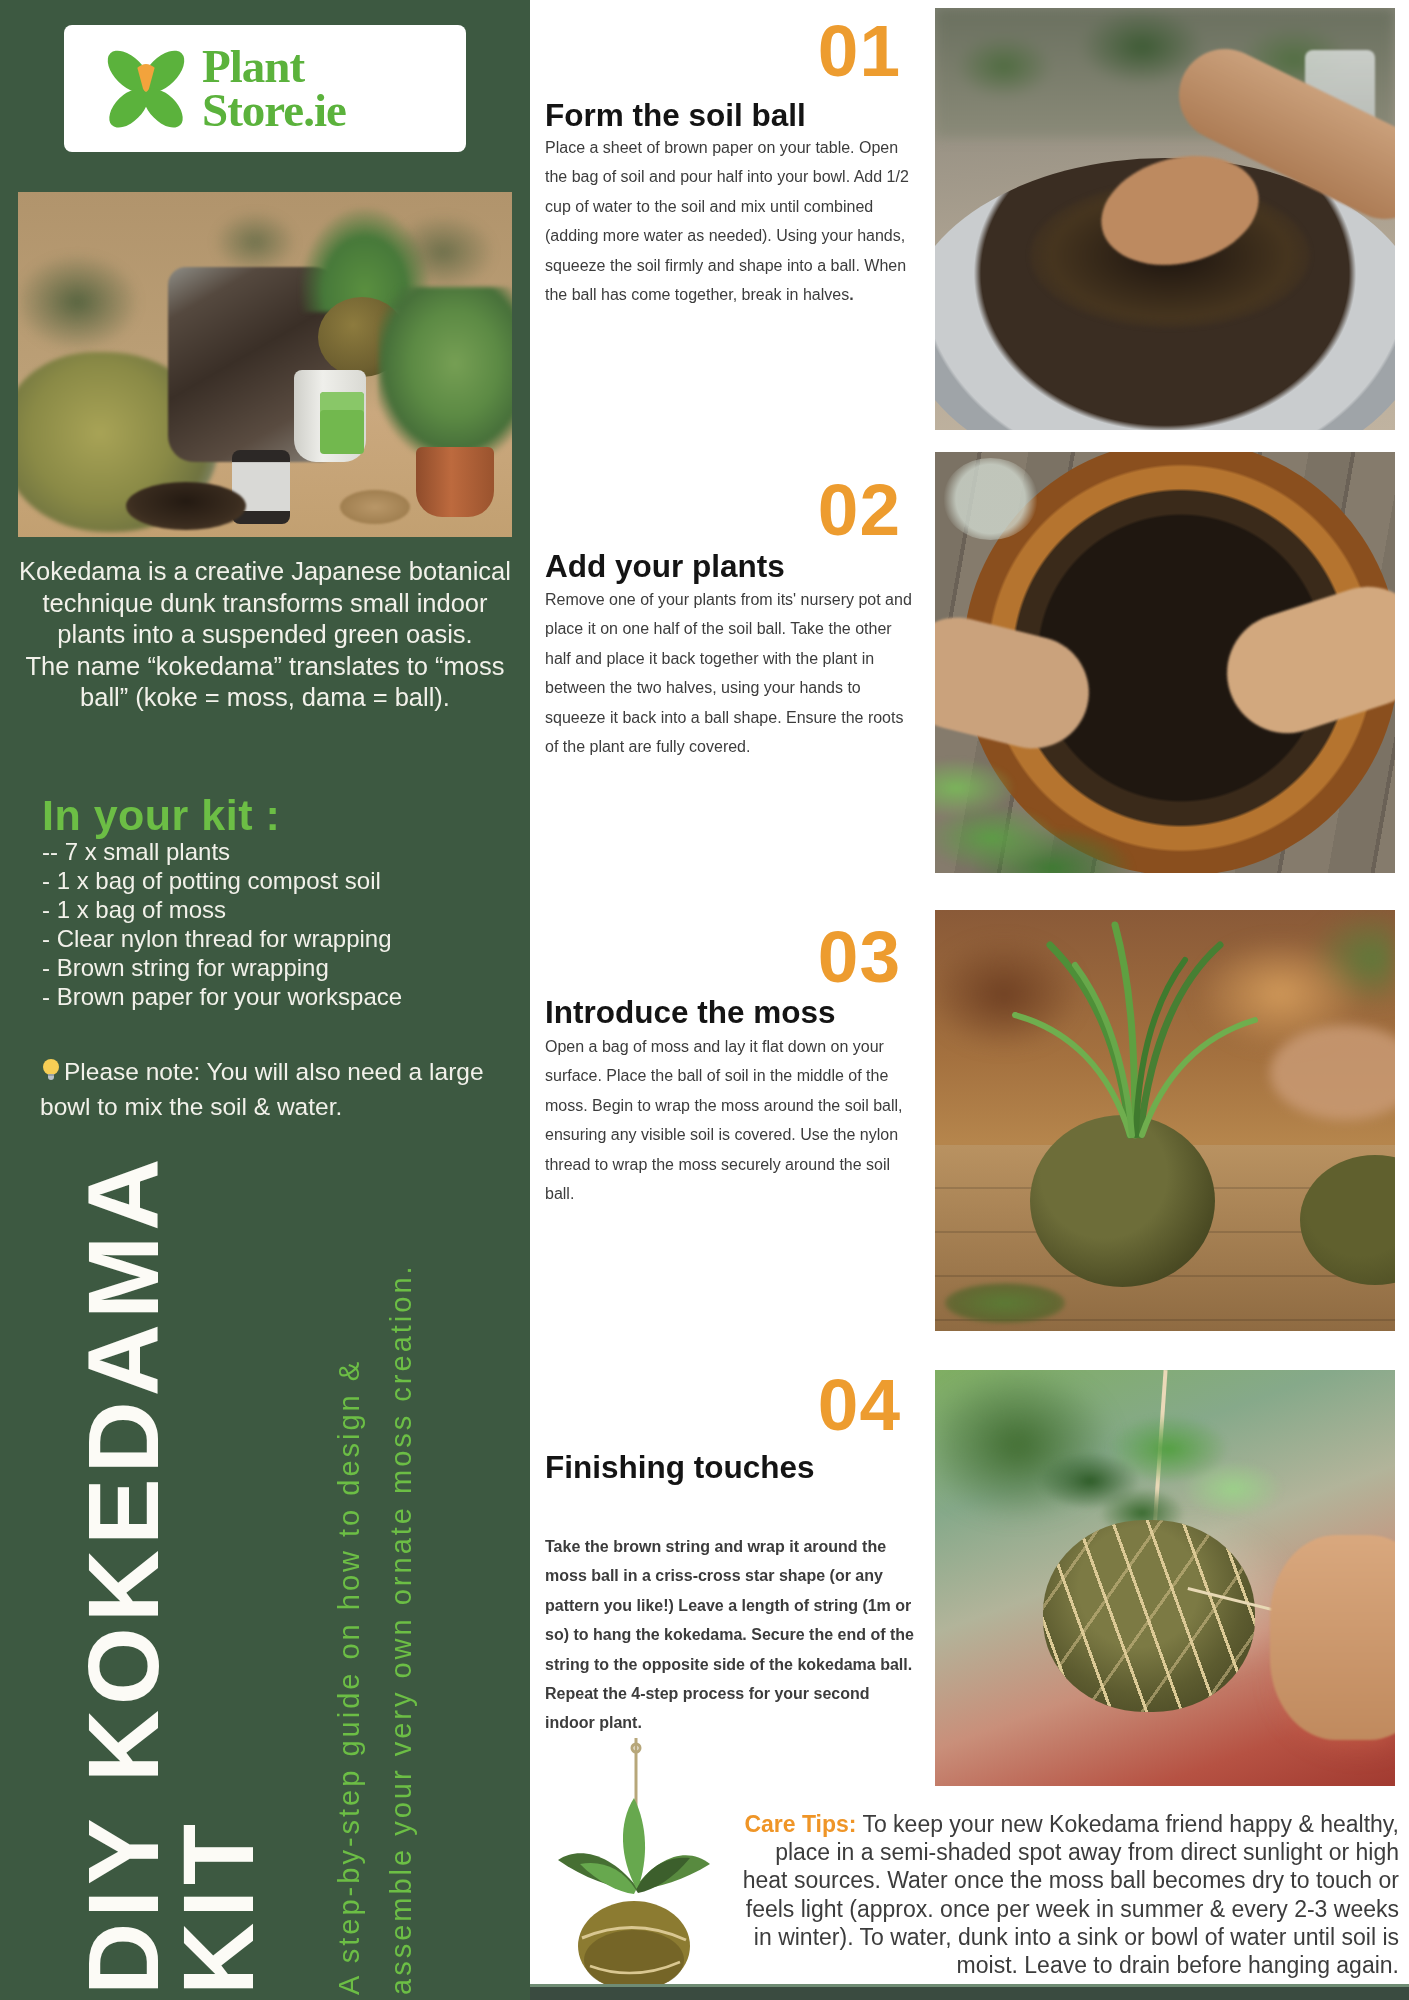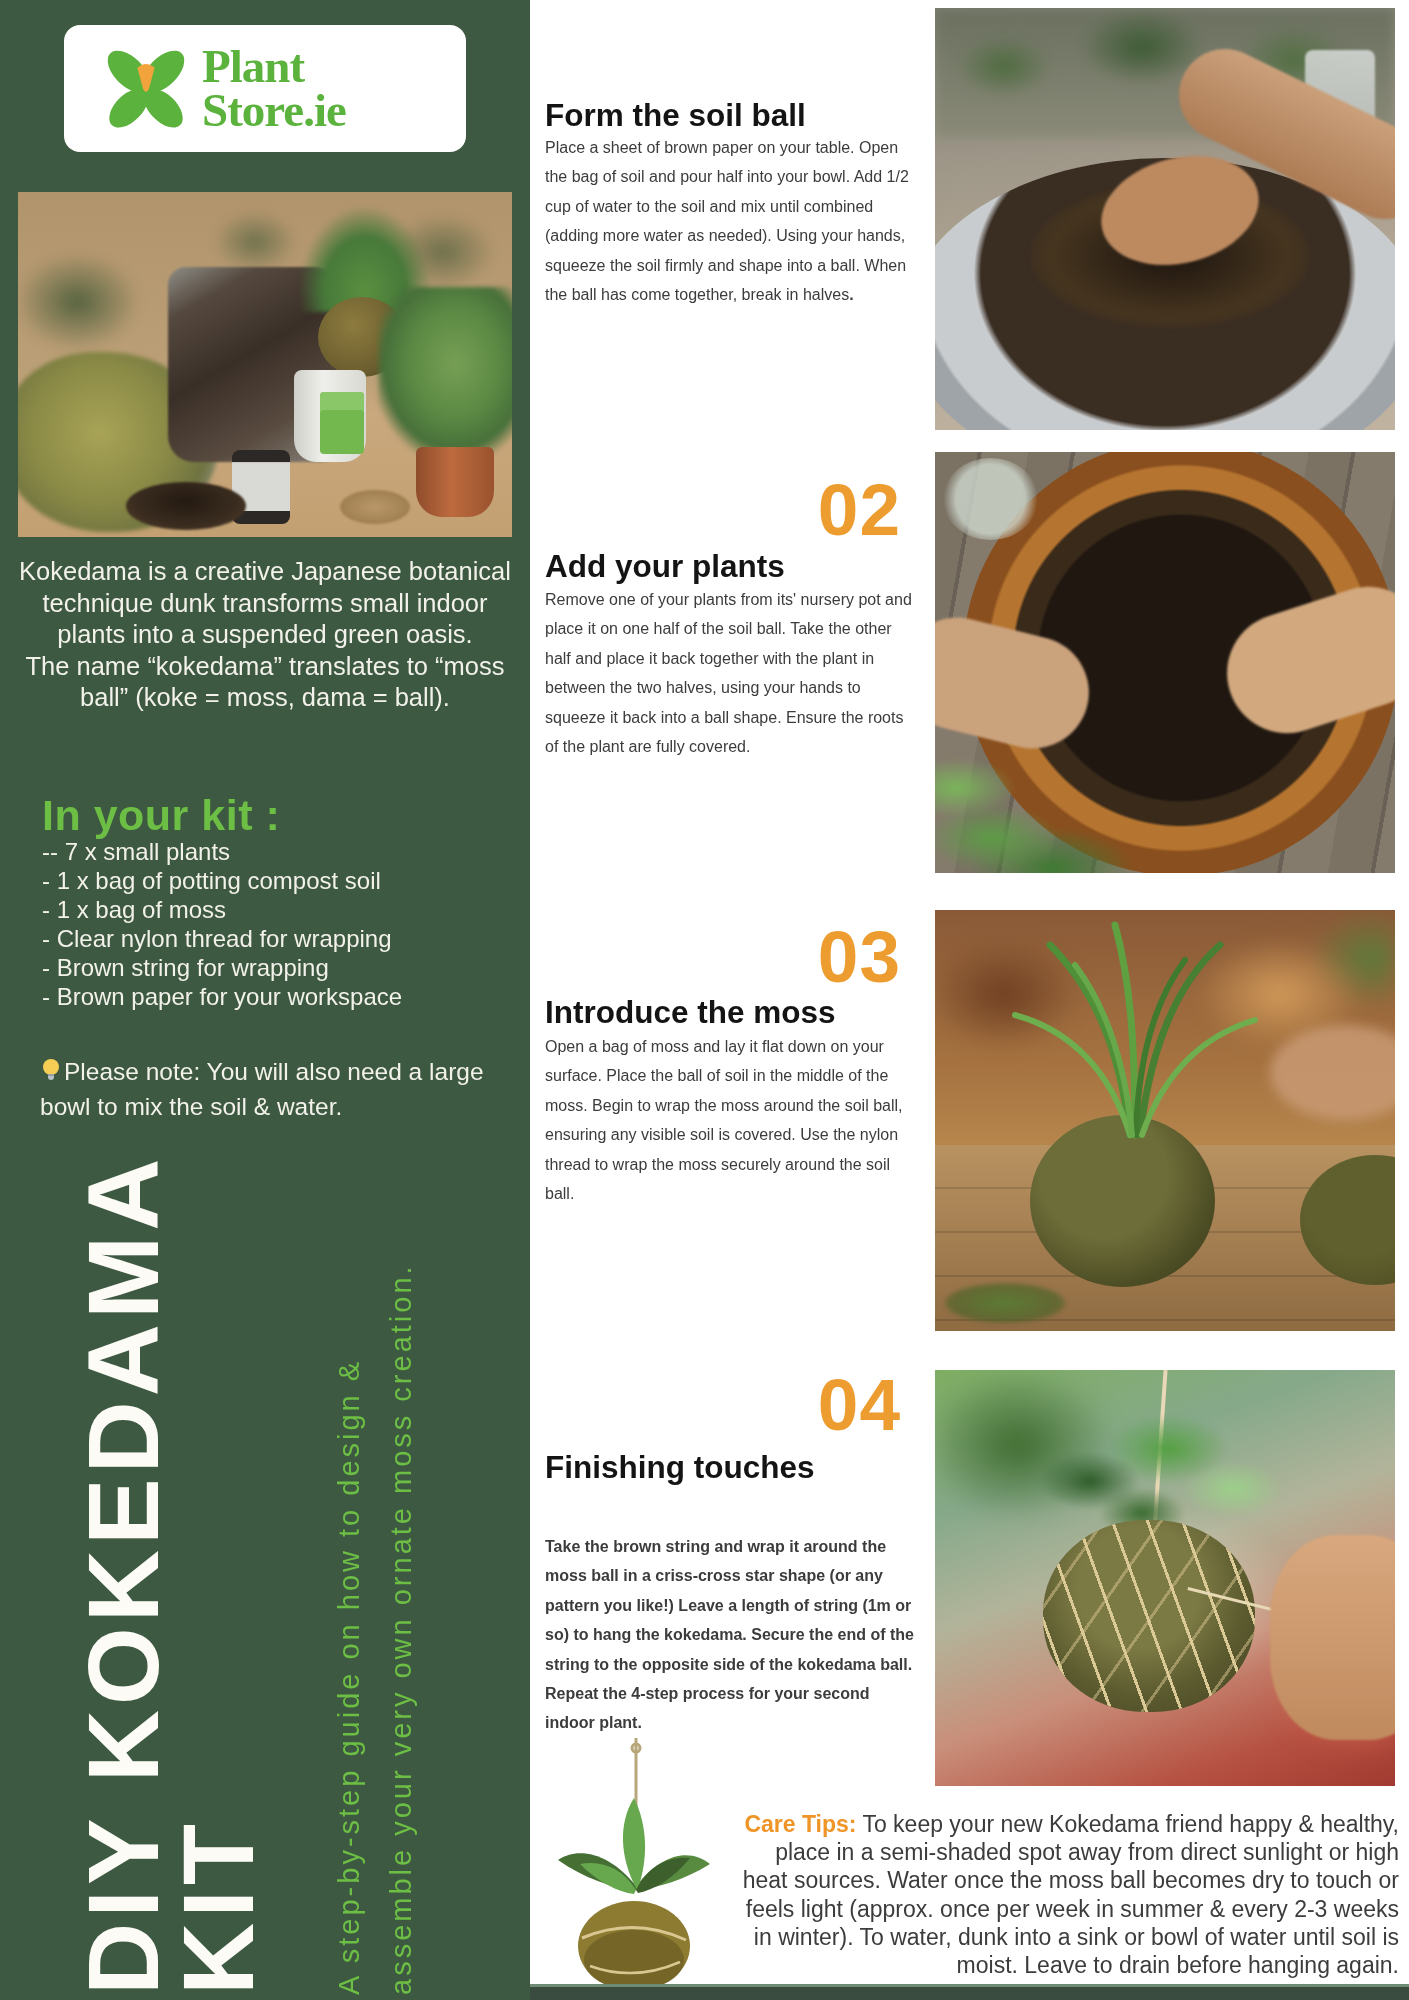--- a/index.html
+++ b/index.html
@@ -1,21 +1,21 @@
 <!DOCTYPE html>
 <html><head>
 <meta charset="utf-8">
 <style>
   html,body{margin:0;padding:0;background:#e8e8e8;}
   #page{position:relative;width:1409px;height:2000px;background:#ffffff;overflow:hidden;
         font-family:"Liberation Sans",sans-serif;}
   
   #sidebar{position:absolute;left:0;top:0;width:530px;height:2000px;background:#3d5941;}
   #logo-box{position:absolute;left:64px;top:25px;width:402px;height:127px;background:#ffffff;
-            border-radius:16px;display:flex;align-items:center;padding-left:34px;box-sizing:border-box;}
+            border-radius:8px;display:flex;align-items:center;padding-left:34px;box-sizing:border-box;}
   #logo-text{font-family:"Liberation Serif",serif;font-weight:700;font-size:47px;line-height:.92;
              color:#5bb23c;margin-left:8px;letter-spacing:-1px;}
   
   #kit-photo{position:absolute;left:18px;top:192px;width:494px;height:345px;overflow:hidden;
              background:linear-gradient(180deg,#b1946c 0%,#bb9f76 52%,#caa87e 64%,#c2a071 100%);}
   .kp{position:absolute;}
   .kp-prints{left:0;top:0;right:0;height:200px;filter:blur(5px);
     background:radial-gradient(90px 70px at 12% 55%,#3e5633cc 0%,transparent 70%),
                radial-gradient(60px 45px at 48% 25%,#42593699 0%,transparent 70%),
                radial-gradient(75px 55px at 86% 30%,#3e553399 0%,transparent 70%);}
@@ -215,20 +215,21 @@
       <div>DIY KOKEDAMA</div>
       <div>KIT</div>
     </div>
 
     <div id="vertical-subtitle">
       <div>A step-by-step guide on how to design &amp;</div>
       <div>assemble your very own ornate moss creation.</div>
     </div>
   </div>
 
+  <div class="step-num" id="step1-num">01</div>
   <div class="step-title" id="step1-title">Form the soil ball</div>
   <div class="step-body" id="step1-body"><span>Place a sheet of brown paper on your table. Open the bag of soil and pour half into your bowl. Add 1/2 cup of water to the soil and mix until combined (adding more water as needed). Using your hands, squeeze the soil firmly and shape into a ball. When the ball has come together, break in halves</span><b>.</b></div>
 
   <div class="step-num" id="step2-num">02</div>
   <div class="step-title" id="step2-title">Add your plants</div>
   <div class="step-body" id="step2-body"><span>Remove one of your plants from its' nursery pot and place it on one half of the soil ball. Take the other half and place it back together with the plant in between the two halves, using your hands to squeeze it back into a ball shape. Ensure the roots of the plant are fully covered.</span><b></b></div>
 
   <div class="step-num" id="step3-num">03</div>
   <div class="step-title" id="step3-title">Introduce the moss</div>
   <div class="step-body" id="step3-body"><span>Open a bag of moss and lay it flat down on your surface. Place the ball of soil in the middle of the moss. Begin to wrap the moss around the soil ball, ensuring any visible soil is covered. Use the nylon thread to wrap the moss securely around the soil ball.</span><b></b></div>

